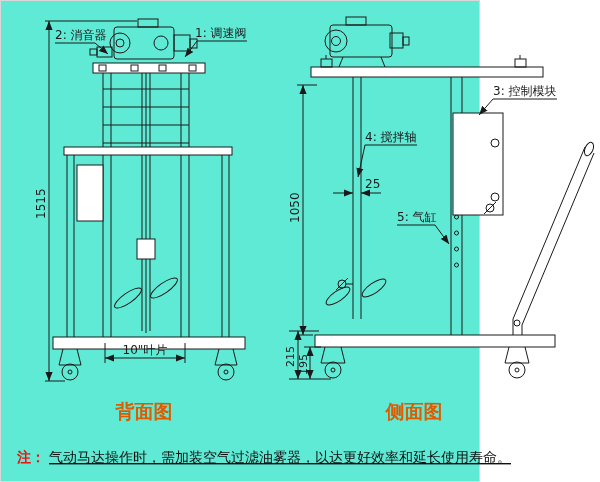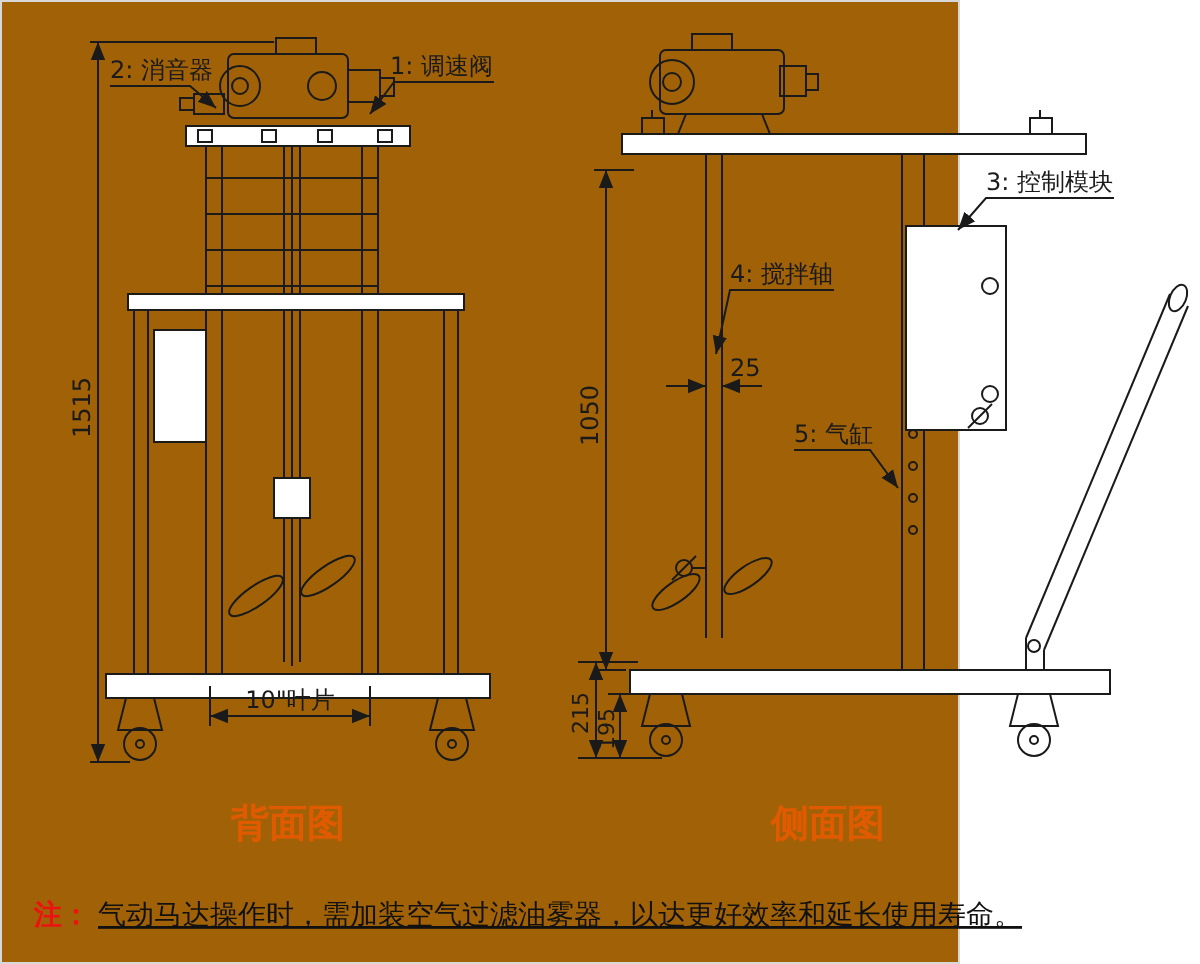--- a/index.html
+++ b/index.html
@@ -1,18 +1,18 @@
 <!DOCTYPE html>
 <html><head>
 <meta charset="utf-8">
 <style>
   html,body{margin:0;padding:0;background:#ffffff;}
   .page{
     width:480px;height:482px;box-sizing:border-box;
-    border:1px solid #d8d8d8;background:#a16207;position:relative;
+    border:1px solid #d8d8d8;background:#5eead4;position:relative;
     font-family:"DejaVu Sans",sans-serif;
   }
   svg{display:block;}
   .ln{stroke:#1a1a1a;stroke-width:1;fill:none;}
   .wh{fill:#ffffff;}
   .t{fill:#1a1a1a;stroke:none;font-size:12px;font-family:"DejaVu Sans",sans-serif;}
   .dimt{font-size:12px;}
   .dimt-sm{font-size:11px;}
   .caption{fill:#e05a00;stroke:none;font-size:19px;font-weight:bold;font-family:"DejaVu Sans",sans-serif;}
   .note-prefix{fill:#ee1111;stroke:none;font-size:14px;font-weight:bold;font-family:"DejaVu Sans",sans-serif;}

